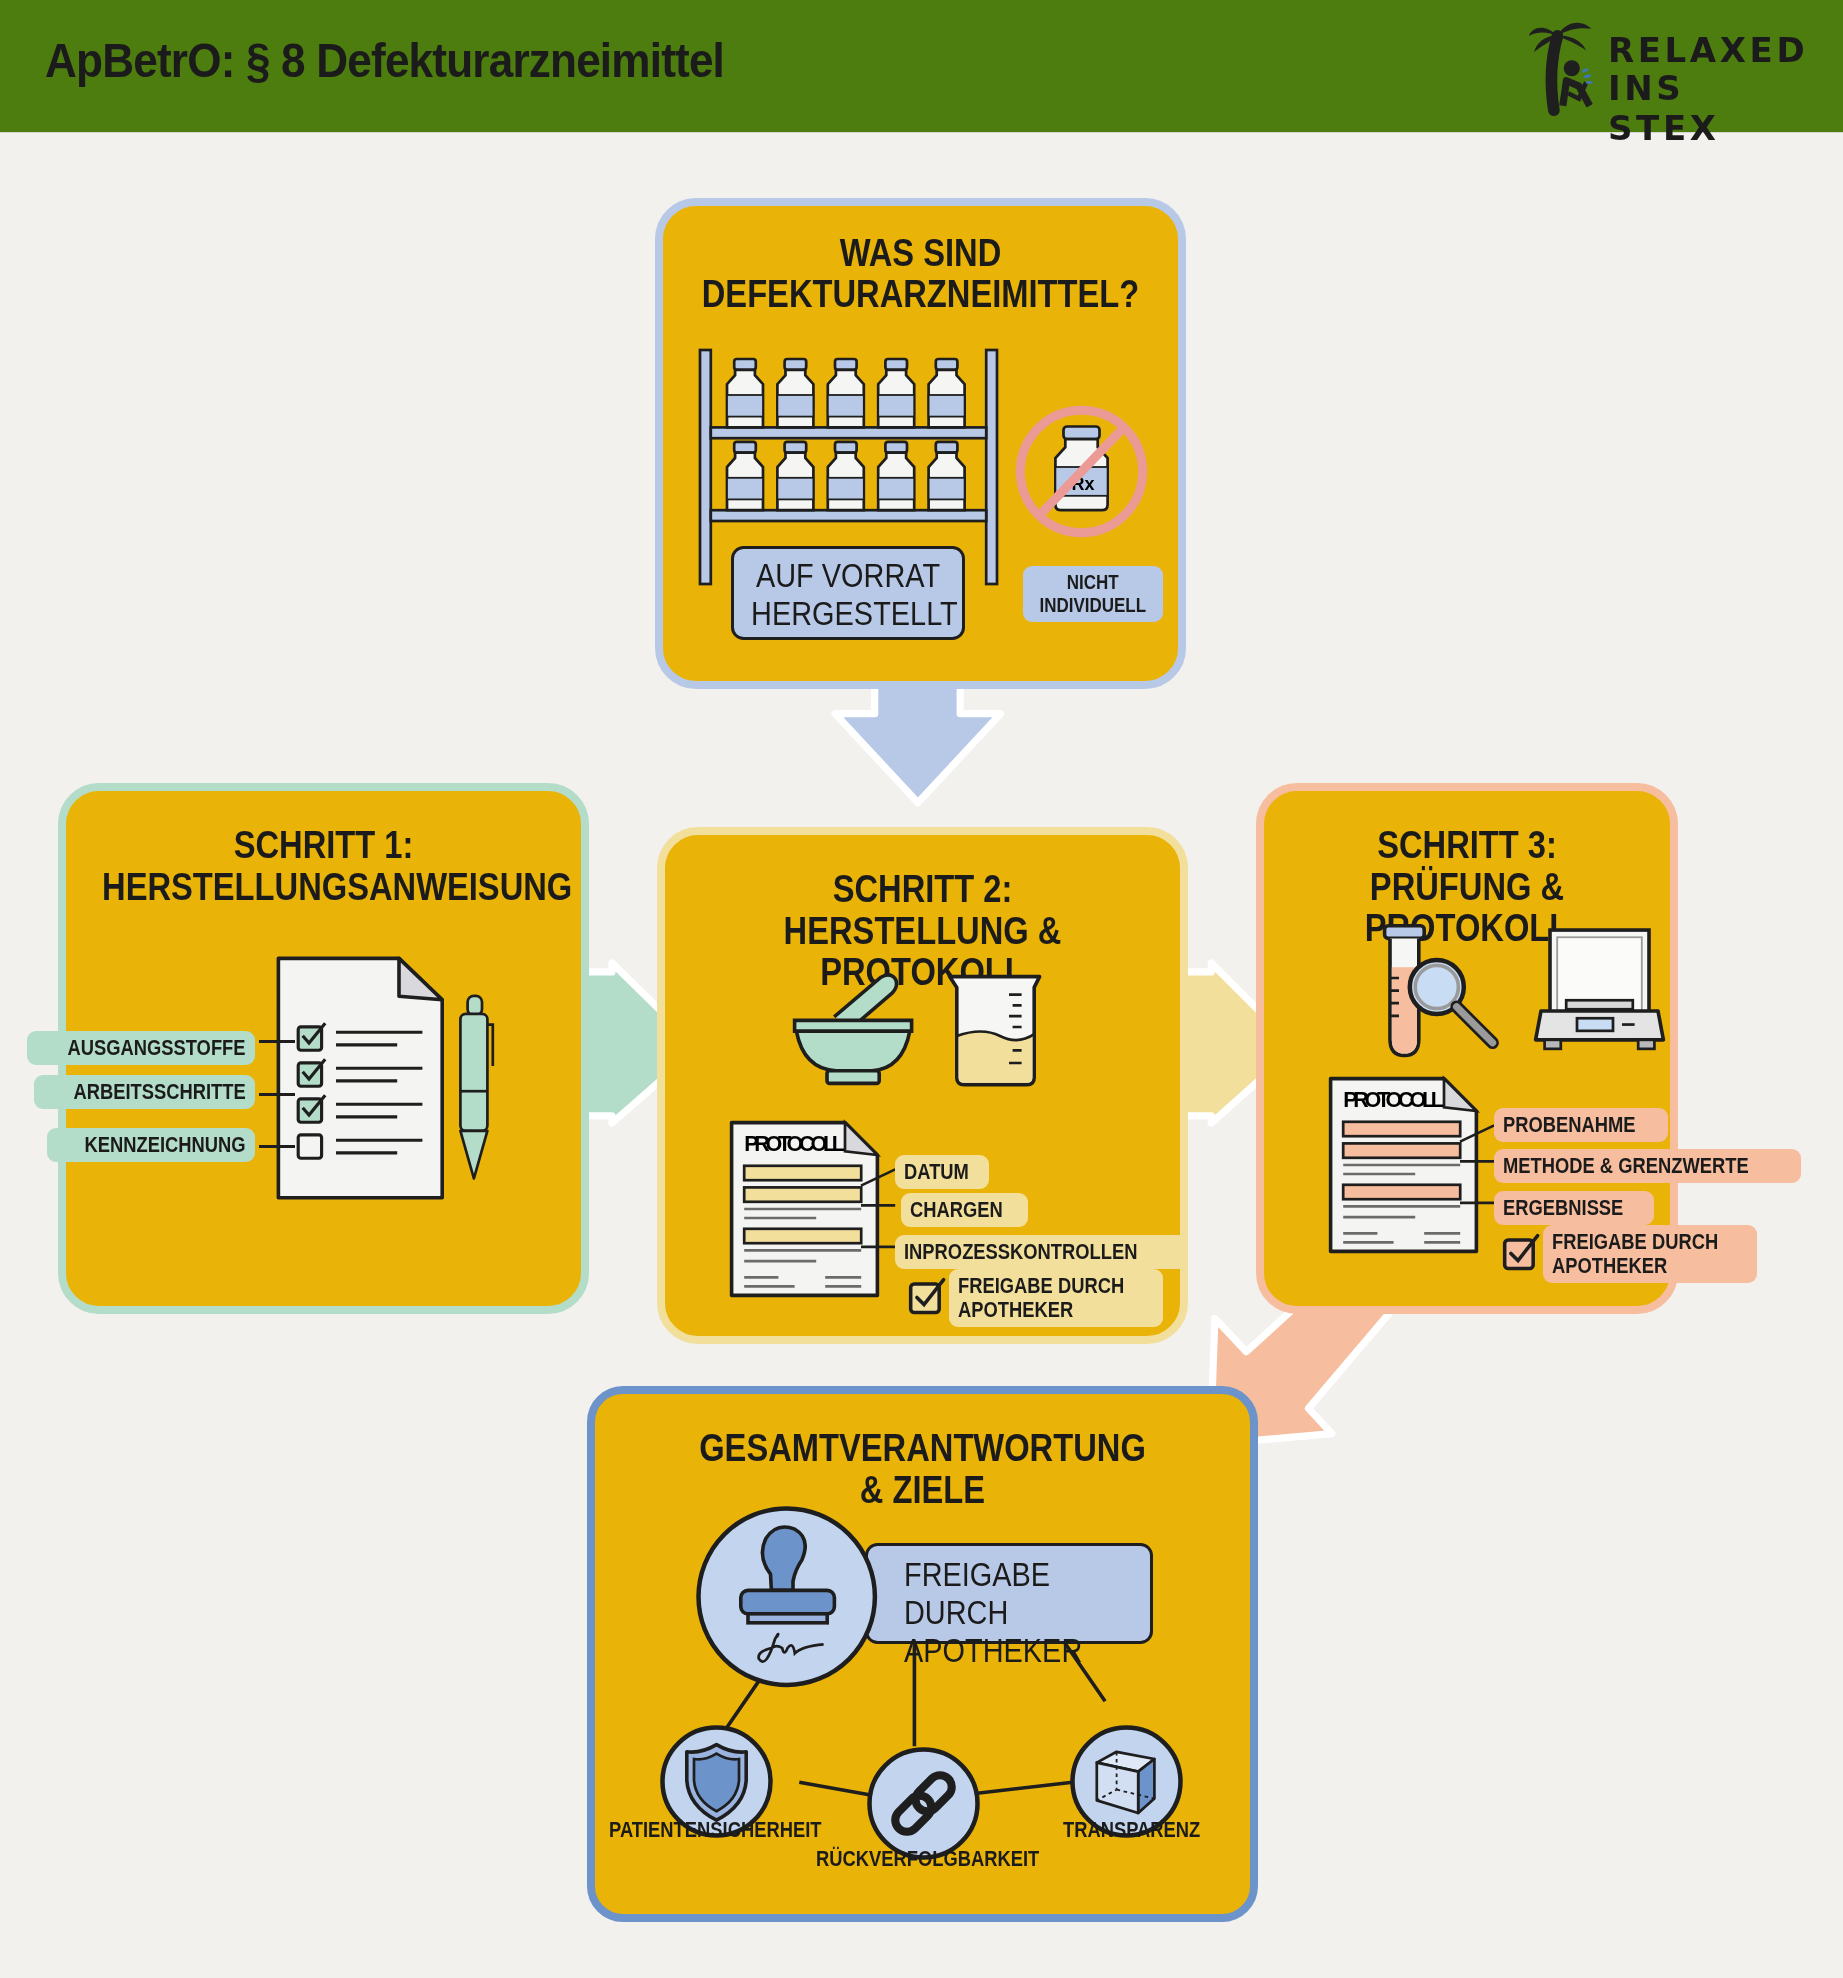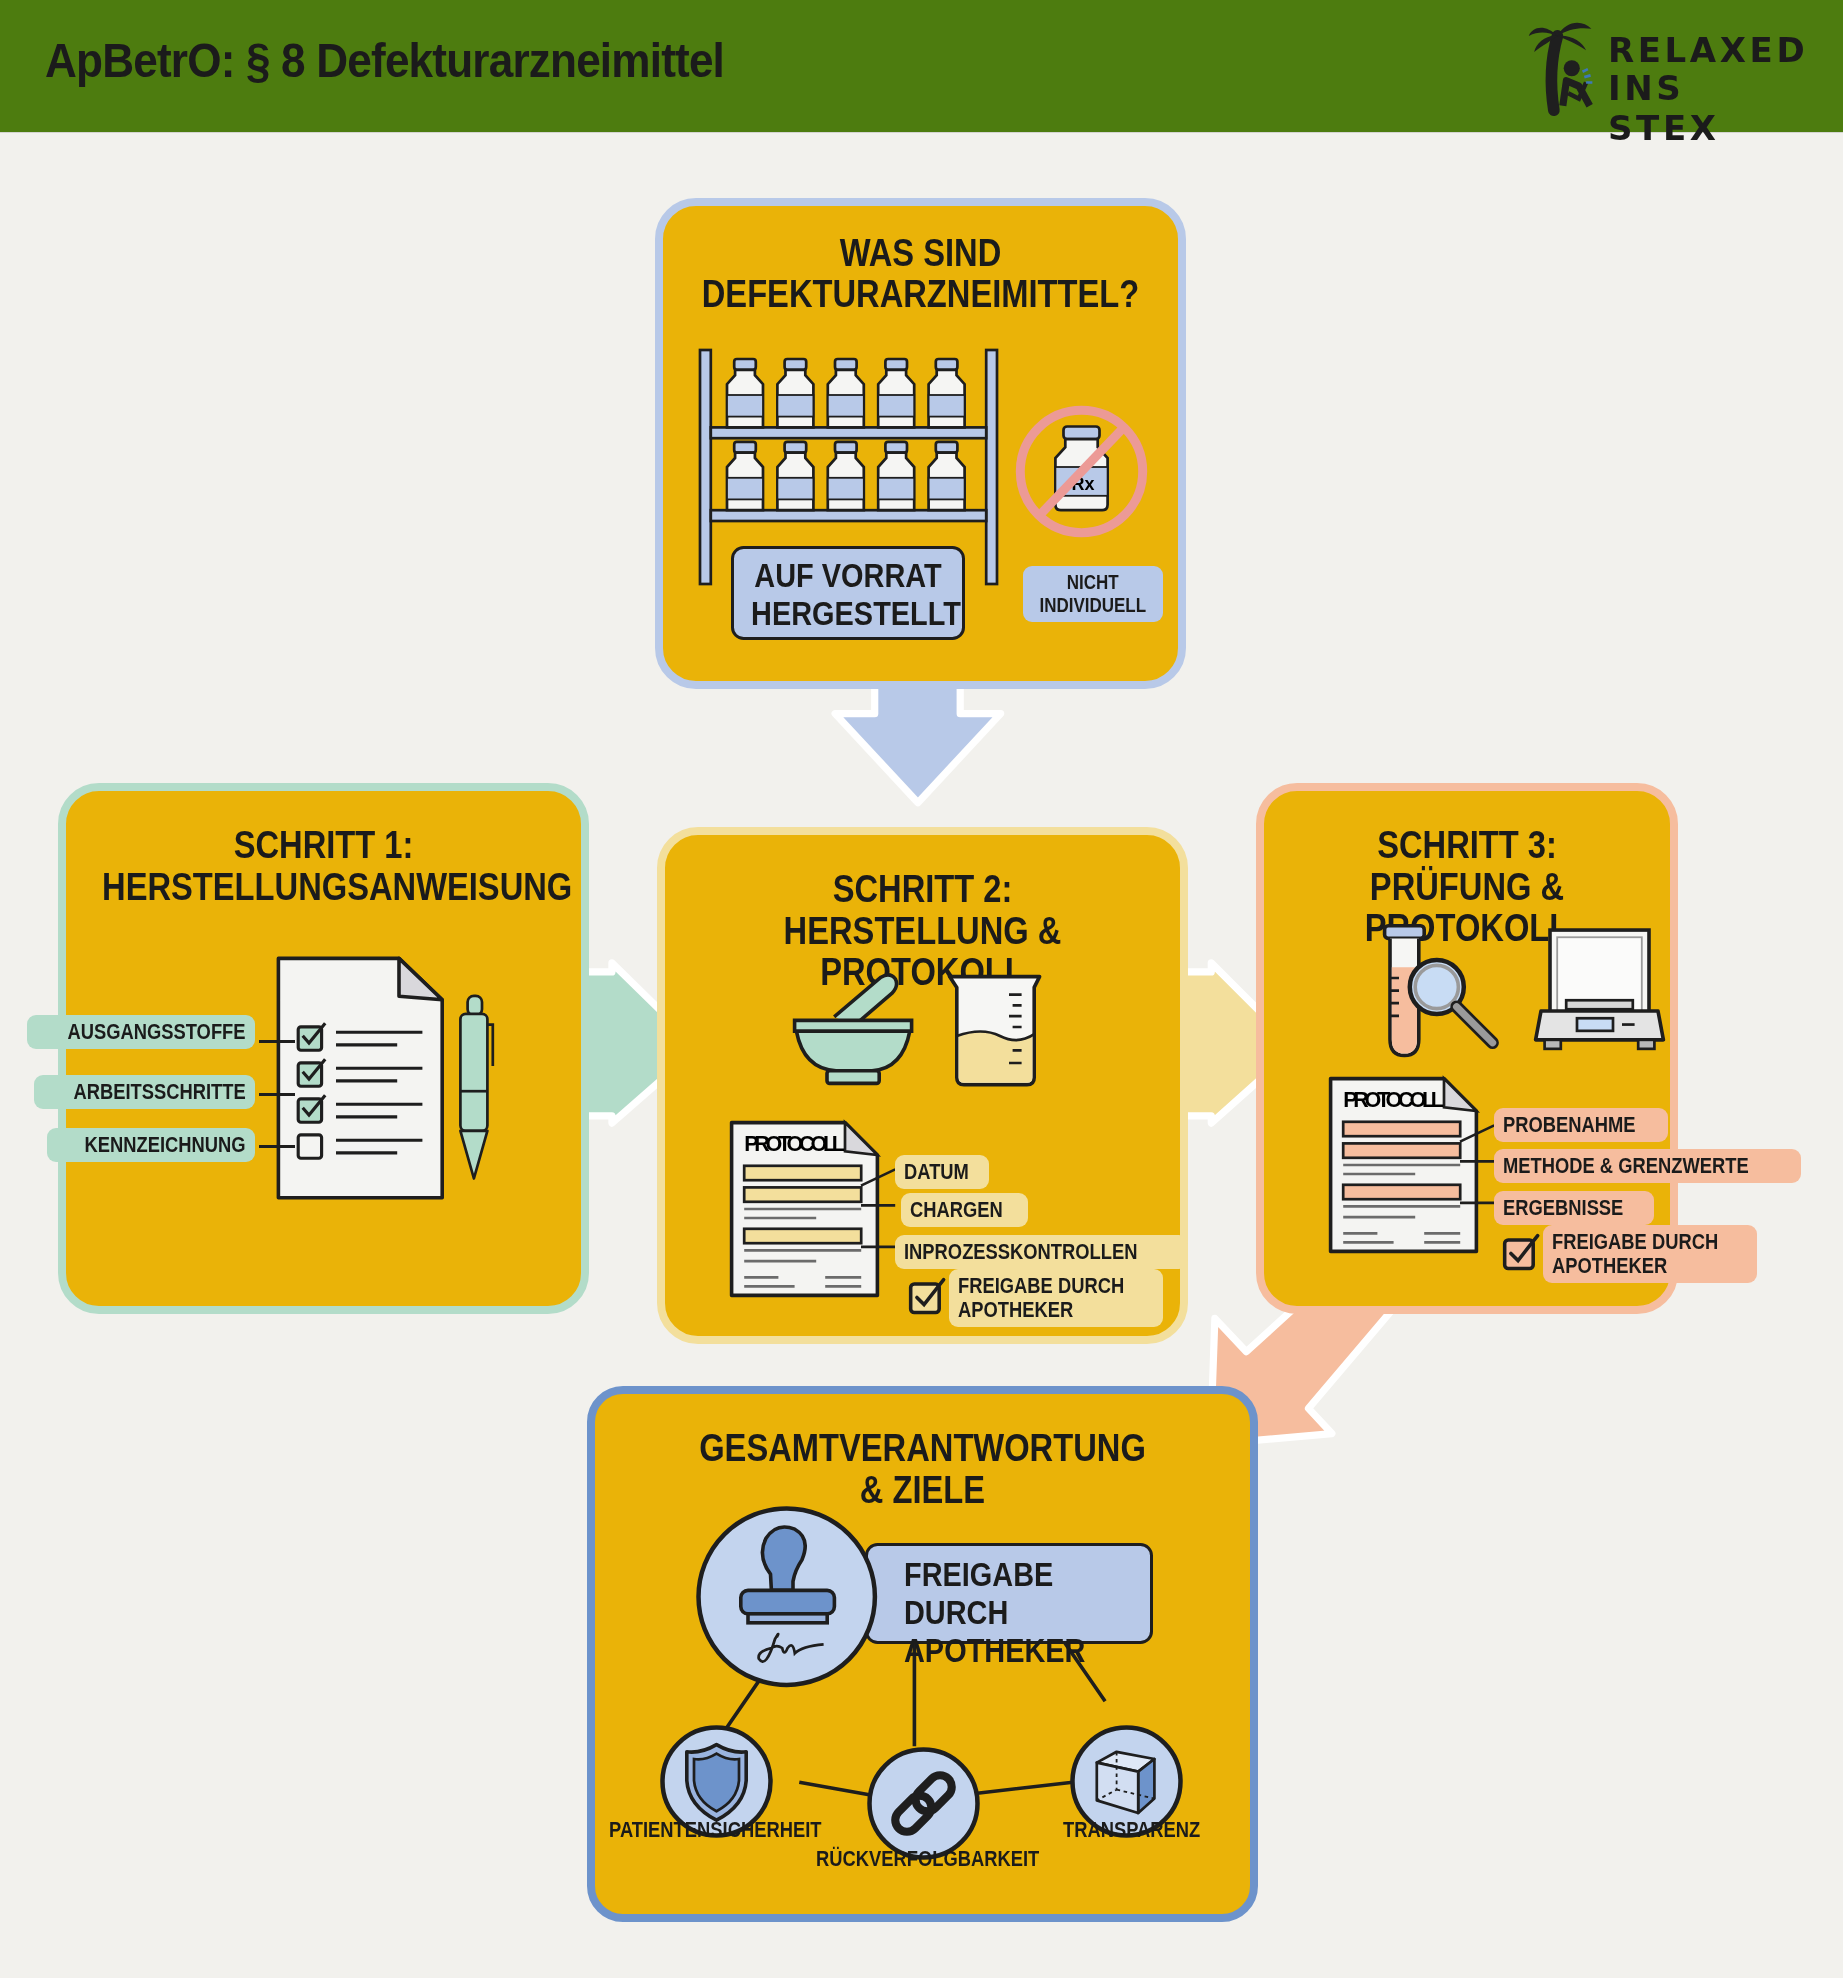--- a/index.html
+++ b/index.html
@@ -19,21 +19,21 @@
   .box-def { left: 655px; top: 198px; width: 531px; height: 491px; border-color: #b8c9e8; }
   .box-s1 { left: 58px; top: 783px; width: 531px; height: 531px; border-color: #b3dcc9; text-decoration: underline; }
   .box-s2 { left: 657px; top: 783px; width: 531px; height: 517px; border-color: #f3df9c; margin-top: 44px; }
   .box-s3 { left: 1256px; top: 783px; width: 422px; height: 531px; border-color: #f6bd9e; }
   .box-goal { left: 587px; top: 1386px; width: 671px; height: 536px; border-color: #6d93cb; border-radius: 36px; }
 
   .tag { position: absolute; font-weight: 700; font-size: 21.6px; line-height: 23.4px; padding: 5.4px 9px; border-radius: 9px; white-space: nowrap; transform-origin: left center; }
   .tag span { display: inline-block; }
   .green { background: #b3dcc9; } .yellow { background: #f3df9c; } .orange { background: #f6bd9e; } .blue { background: #b8c9e8; }
 
-  .big-label { position: absolute; border: 3.6px solid #1e1e1e; border-radius: 12.6px; text-align: center; font-weight: 700; }
+  .big-label { position: absolute; border: 3.6px solid #1e1e1e; border-radius: 12.6px; text-align: center; font-weight: 400; }
   .goal-label { position: absolute; font-weight: 700; font-size: 21.6px; transform: scaleX(0.85); white-space: nowrap; }
   svg { position: absolute; overflow: visible; }
 </style>
 </head>
 <body>
 
 <div class="header">
   <div class="page-title">ApBetrO: § 8 Defekturarzneimittel</div>
   <div class="logo">
     <svg width="77" height="99" viewBox="0 0 86 110" style="left:0;top:0">
@@ -184,21 +184,21 @@
 
     <svg width="45" height="189" viewBox="0 0 50 210" style="left:389px;top:203px">
       <rect x="14" y="2" width="16" height="22" rx="7" fill="#b3dcc9" stroke="#1e1e1e" stroke-width="3"></rect>
       <rect x="6" y="22" width="30" height="130" rx="6" fill="#b3dcc9" stroke="#1e1e1e" stroke-width="3"></rect>
       <line x1="6" y1="108" x2="36" y2="108" stroke="#1e1e1e" stroke-width="3"></line>
       <path d="M36 34 L42 34 L42 80" stroke="#1e1e1e" stroke-width="3" fill="none"></path>
       <path d="M6 152 L21 205 L36 152 Z" fill="#b3dcc9" stroke="#1e1e1e" stroke-width="3" stroke-linejoin="round"></path>
     </svg>
 
     <div id="step1-tags">
-        <div class="tag green" style="top: 224px; right: 326px;"><span style="transform:scaleX(0.85);transform-origin:right">AUSGANGSSTOFFE</span></div>
+        <div class="tag green" style="top: 240px; right: 326px;"><span style="transform:scaleX(0.85);transform-origin:right">AUSGANGSSTOFFE</span></div>
         <div style="position: absolute; left: 193px; top: 249px; width: 36px; height: 2.7px; background: rgb(30, 30, 30);"></div>
         <div class="tag green" style="top: 284px; right: 326px;"><span style="transform:scaleX(0.85);transform-origin:right">ARBEITSSCHRITTE</span></div>
         <div style="position: absolute; left: 193px; top: 302px; width: 36px; height: 2.7px; background: rgb(30, 30, 30);"></div>
         <div class="tag green" style="top: 337px; right: 326px;"><span style="transform:scaleX(0.85);transform-origin:right">KENNZEICHNUNG</span></div>
         <div style="position: absolute; left: 193px; top: 354px; width: 36px; height: 2.7px; background: rgb(30, 30, 30);"></div>
       </div>
   </div>
 
   <div class="box box-s2">
     <div class="box-title" style="top:34px">SCHRITT 2:</div>

